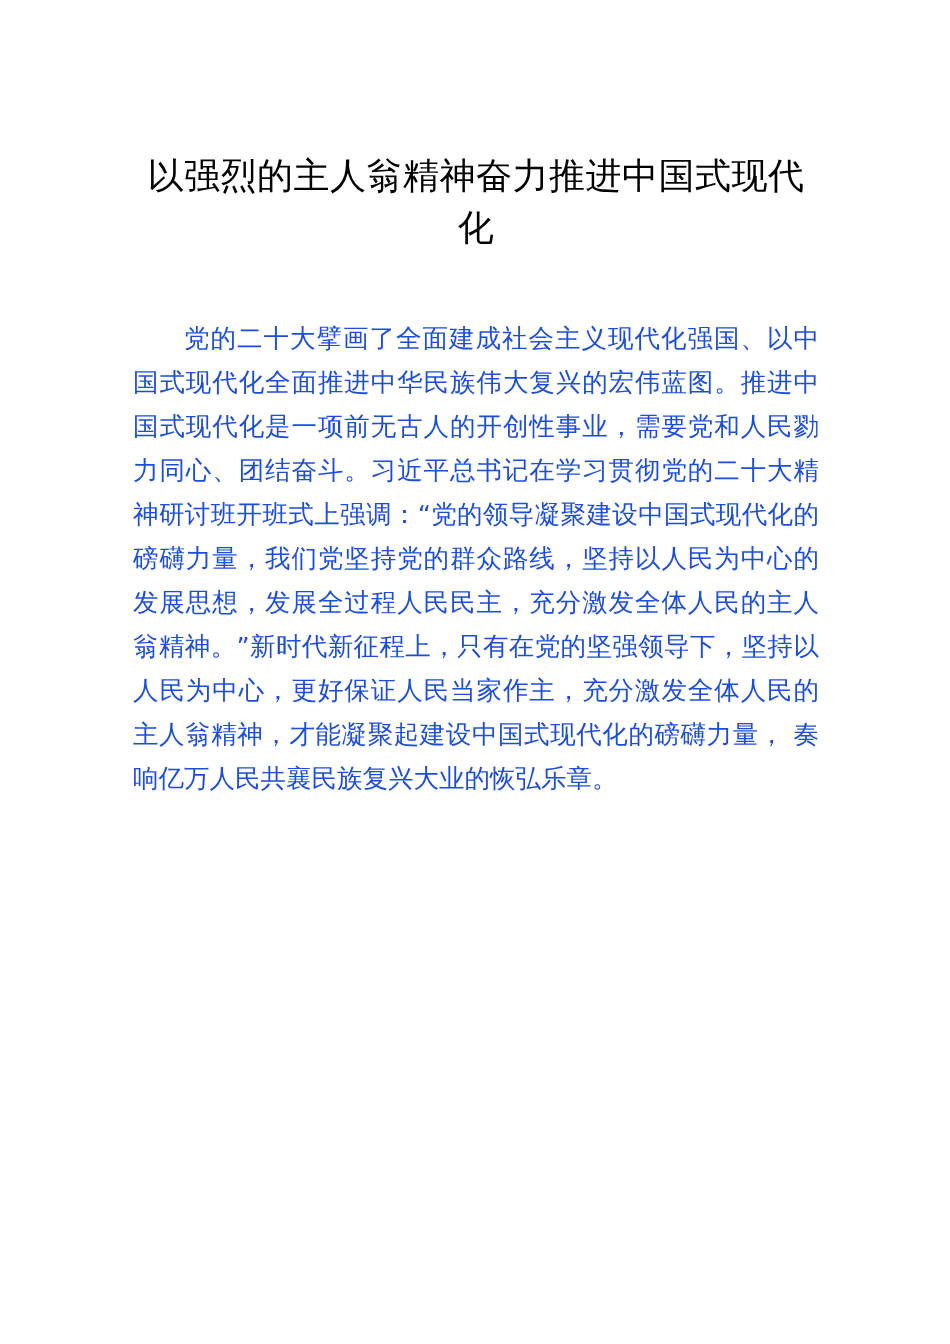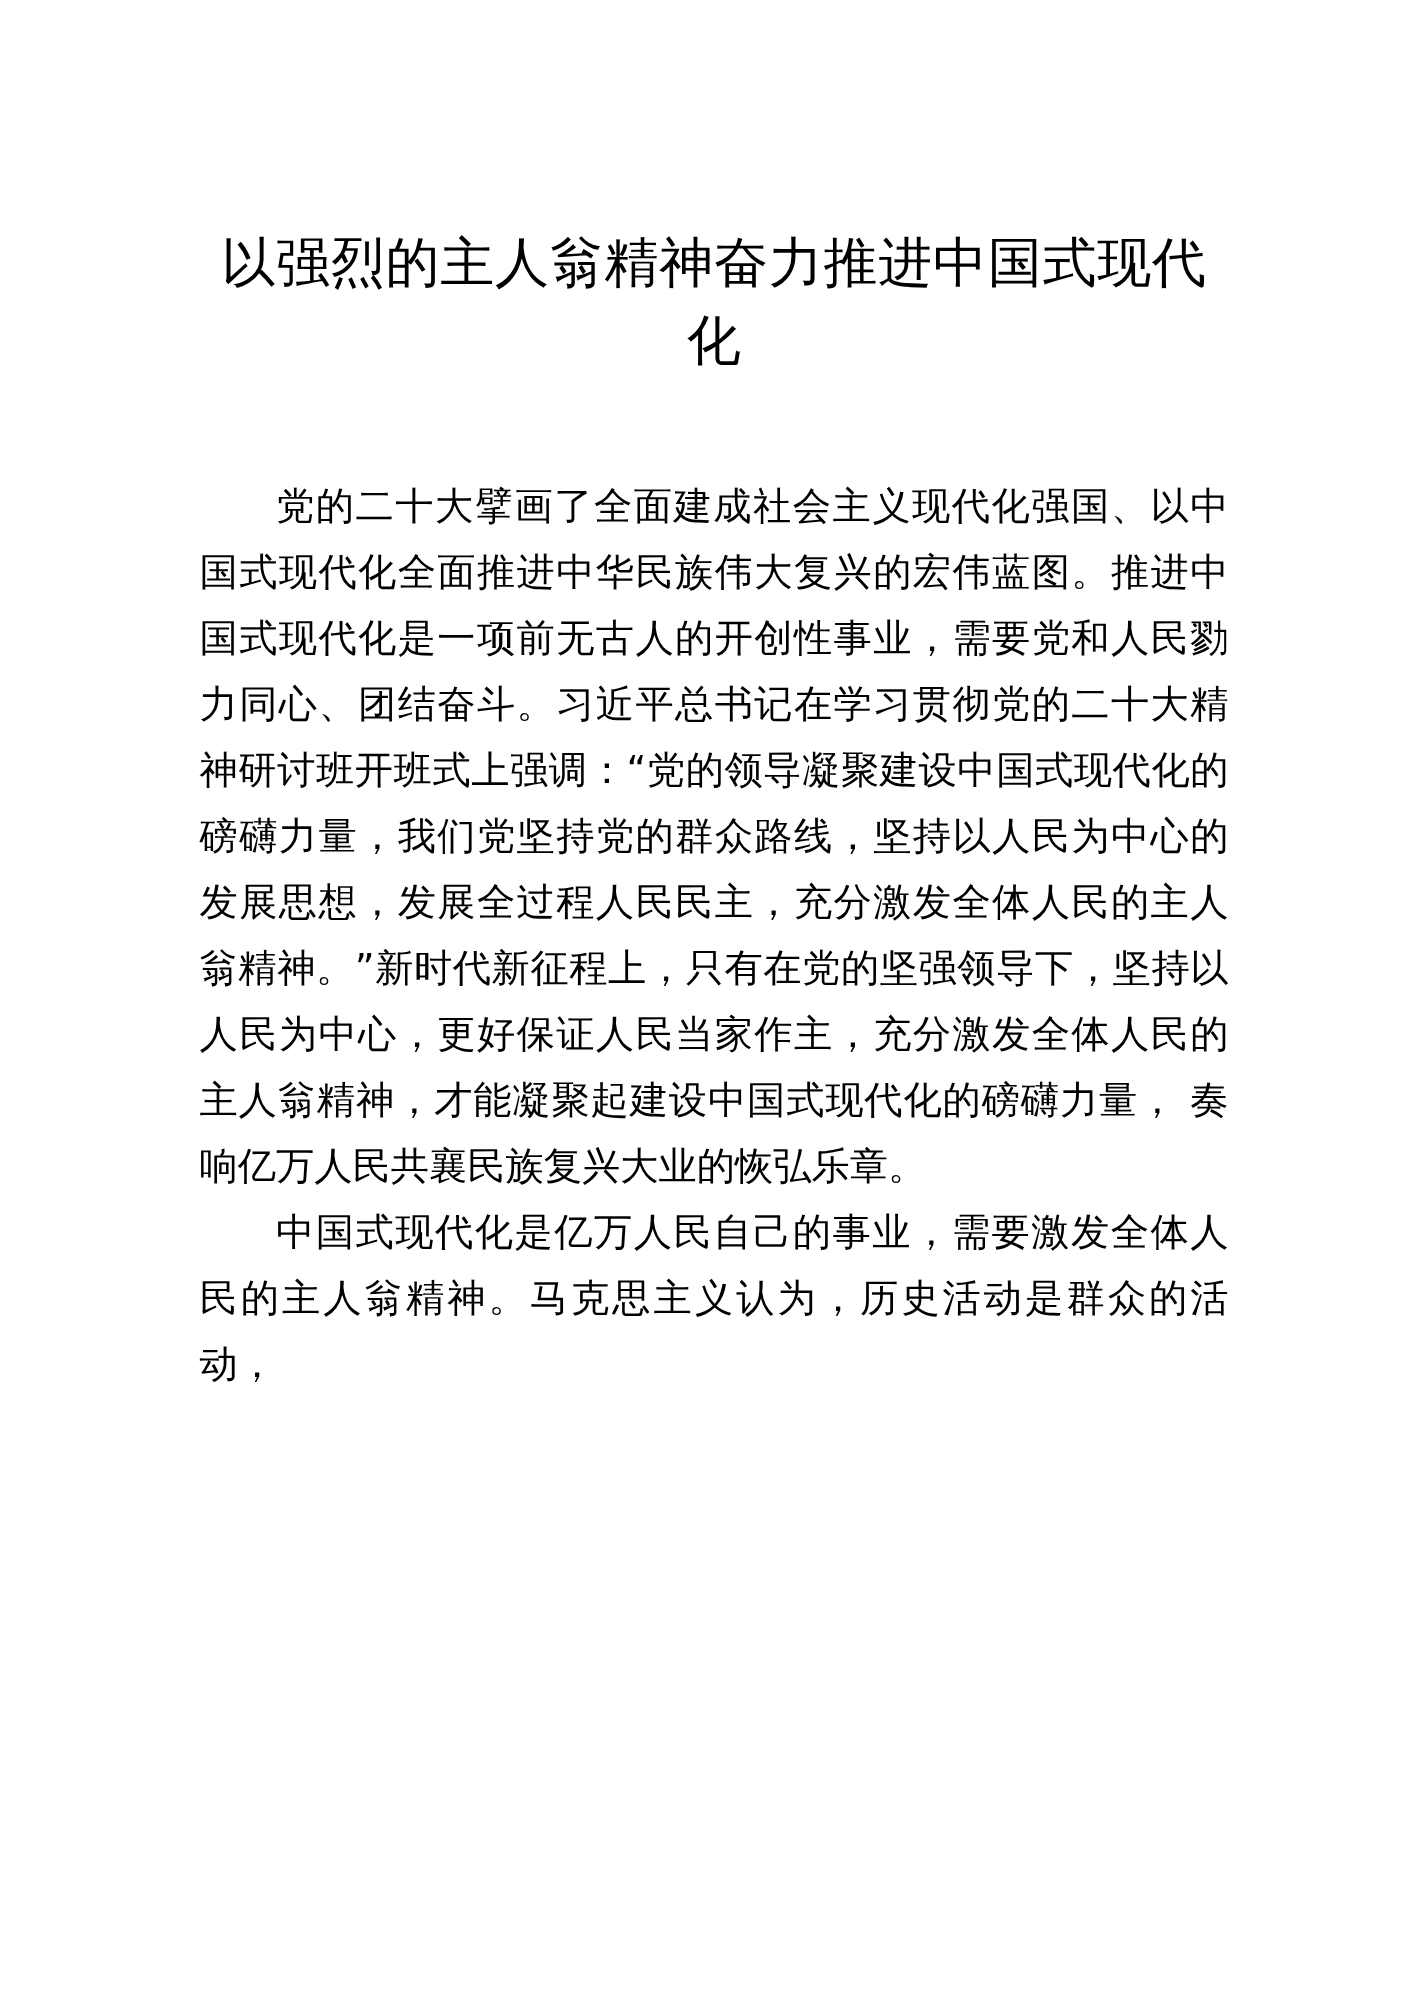--- a/index.html
+++ b/index.html
@@ -38,21 +38,21 @@
   }
 
   .title-spacer {
     height: 62px;
   }
 
   .doc-para {
     font-family: "DejaVu Sans", "Liberation Sans", sans-serif;
     font-size: 25.5px;
     line-height: 44px;
-    color: #000000;
+    color: #1d4ed8;
     text-align: justify;
     text-justify: inter-ideograph;
     text-indent: 51px;
     margin: 0;
     letter-spacing: 0px;
     word-break: break-all;
   }
 
   .doc-para:last-of-type {
     margin-bottom: 0;
@@ -66,17 +66,16 @@
   <div class="doc-body">
 
     <h1 class="doc-title">以强烈的主人翁精神奋力推进中国式现代化</h1>
 
     <div class="title-spacer"></div>
 
     <p class="doc-para">党的二十大擘画了全面建成社会主义现代化强国、以中国式现代化全面推进中华民族伟大复兴的宏伟蓝图。推进中国式现代化是一项前无古人的开创性事业，需要党和人民勠力同心、团结奋斗。习近平总书记在学习贯彻党的二十大精神研讨班开班式上强调：“党的领导凝聚建设中国式现代化的磅礴力量，我们党坚持党的群众路线，坚持以人民为中心的发展思想，发展全过程人民民主，充分激发全体人民的主人翁精神。”新时代新征程上，只有在党的坚强领导下，坚持以人民为中心，更好保证人民当家作主，充分激发全体人民的主人翁精神，才能凝聚起建设中国式现代化的磅礴力量， 奏响亿万人民共襄民族复兴大业的恢弘乐章。</p>
 
 
 
-    <p class="doc-para">中国式现代化是亿万人民自己的事业，需要激发全体人民的主人翁精神。马克思主义认为，历史活动是群众的活动，</p>
 
   </div>
 
 </div>
 
 </body></html>

